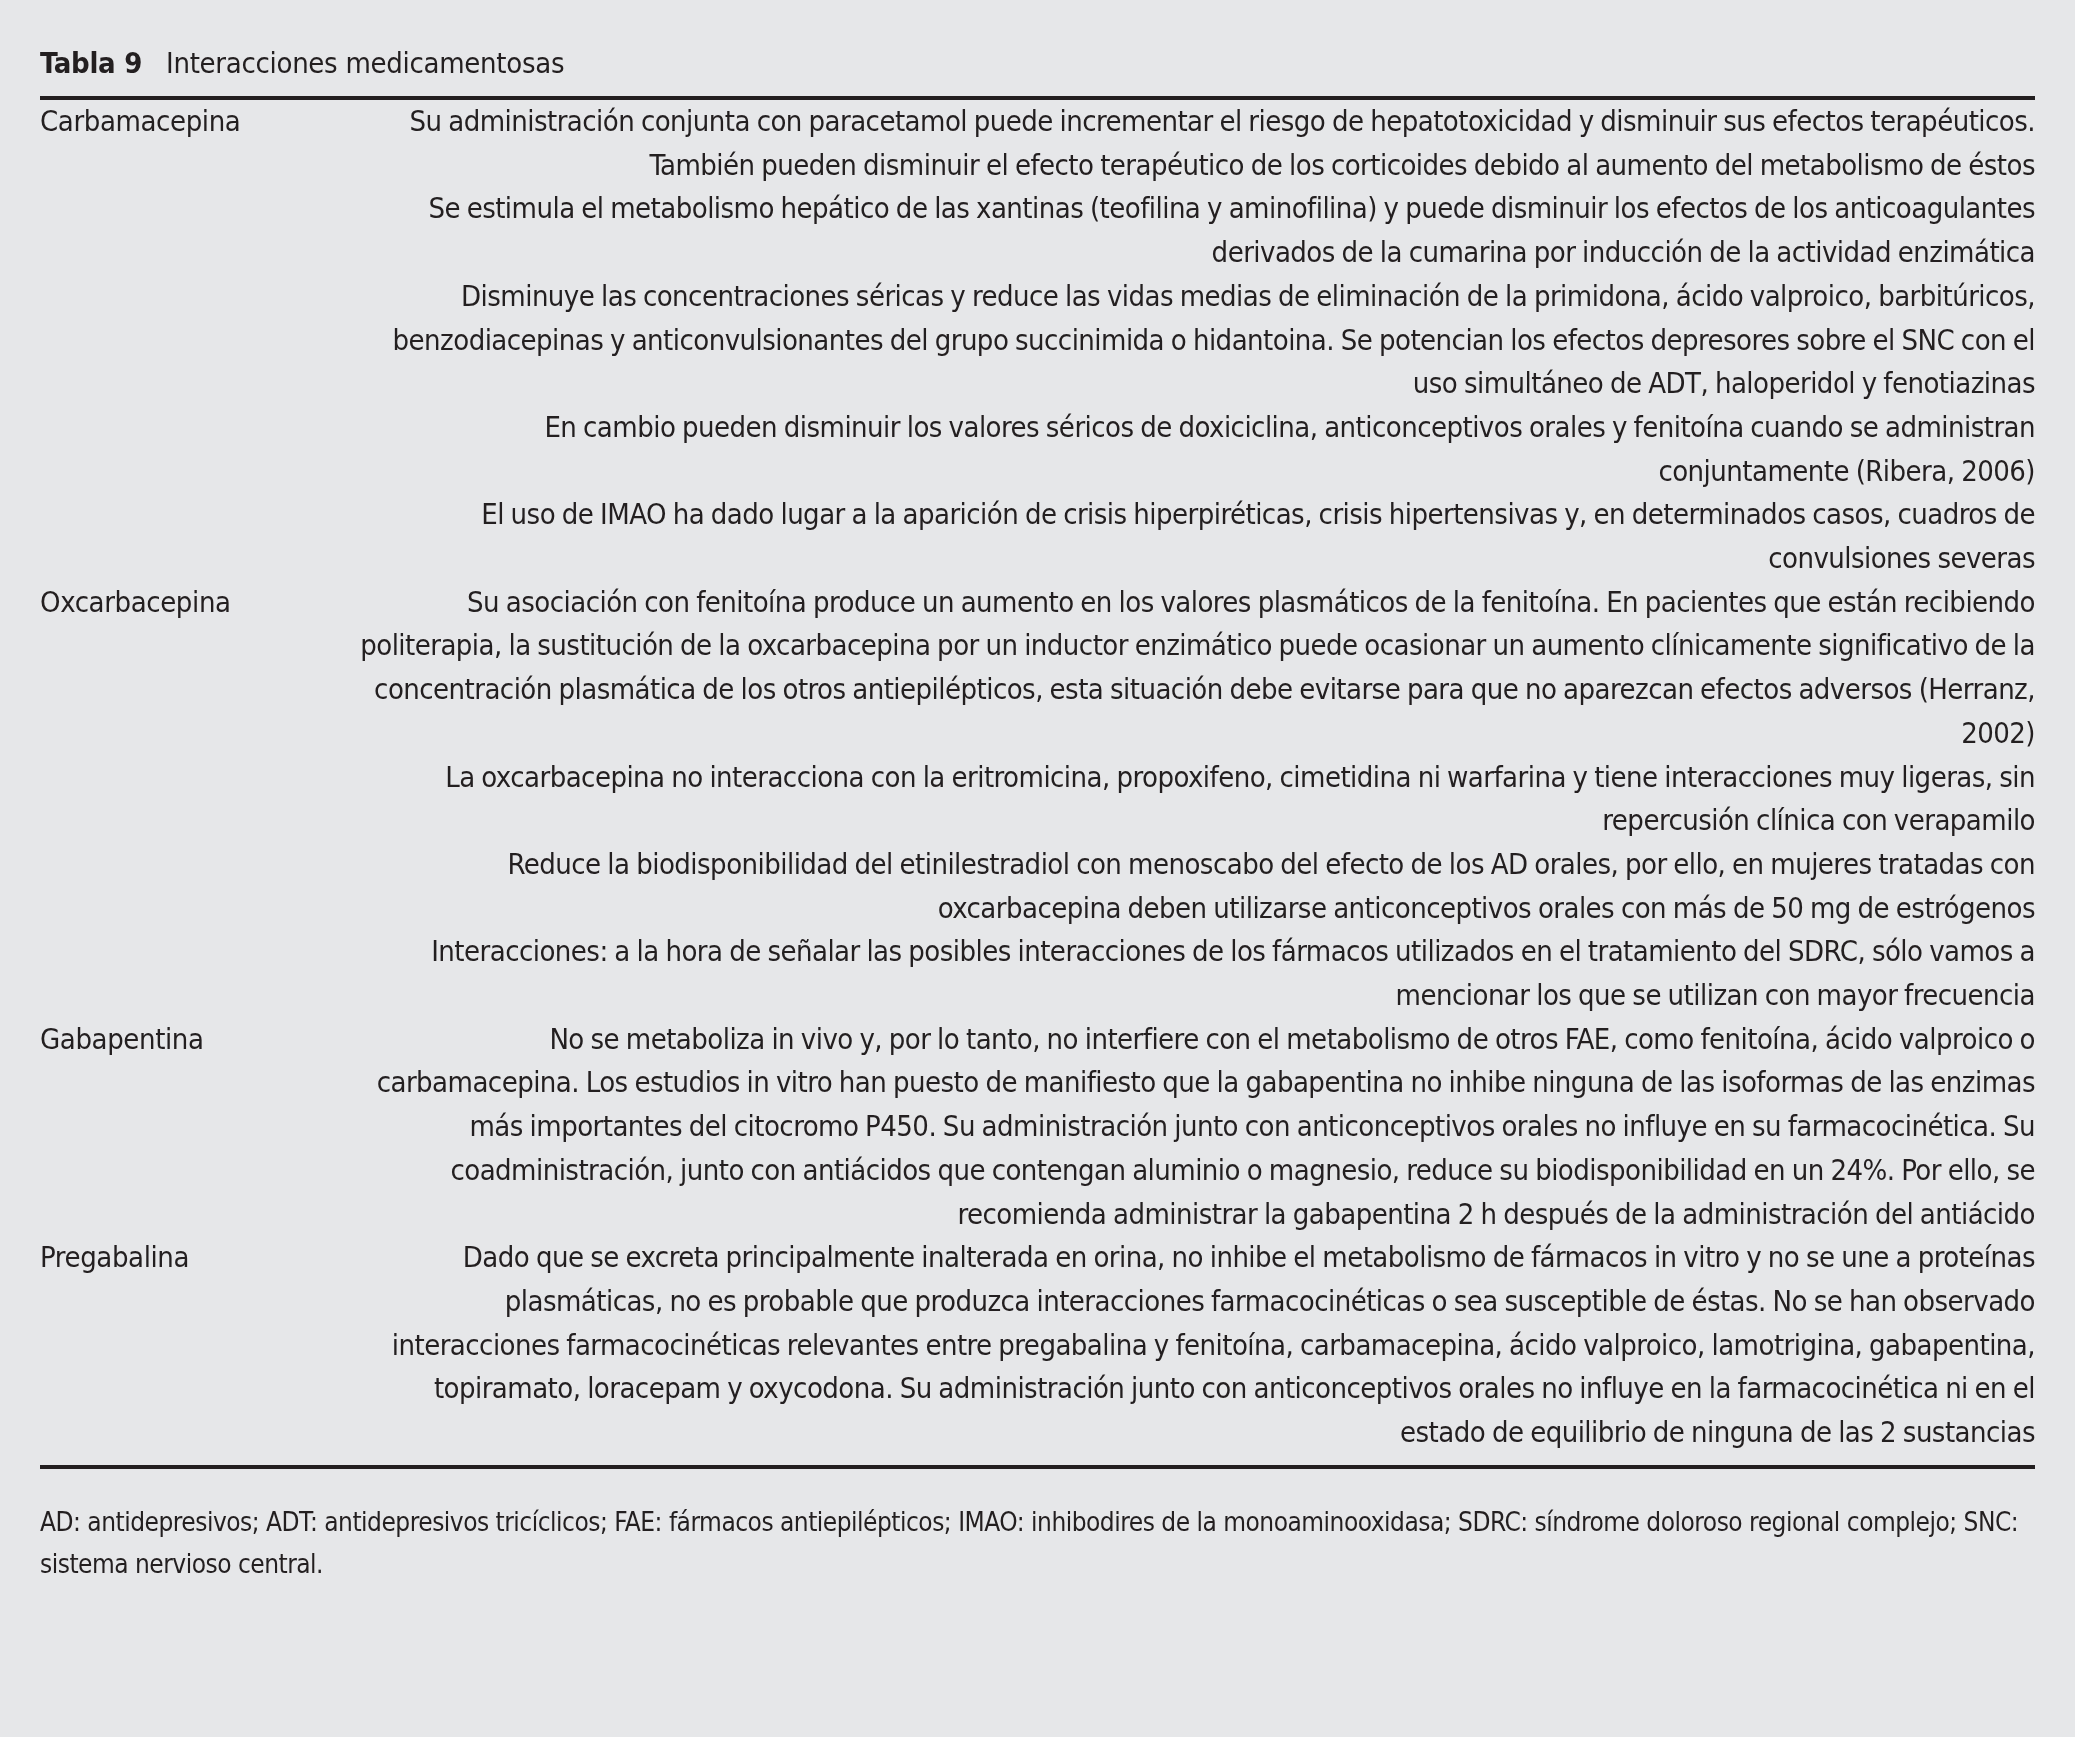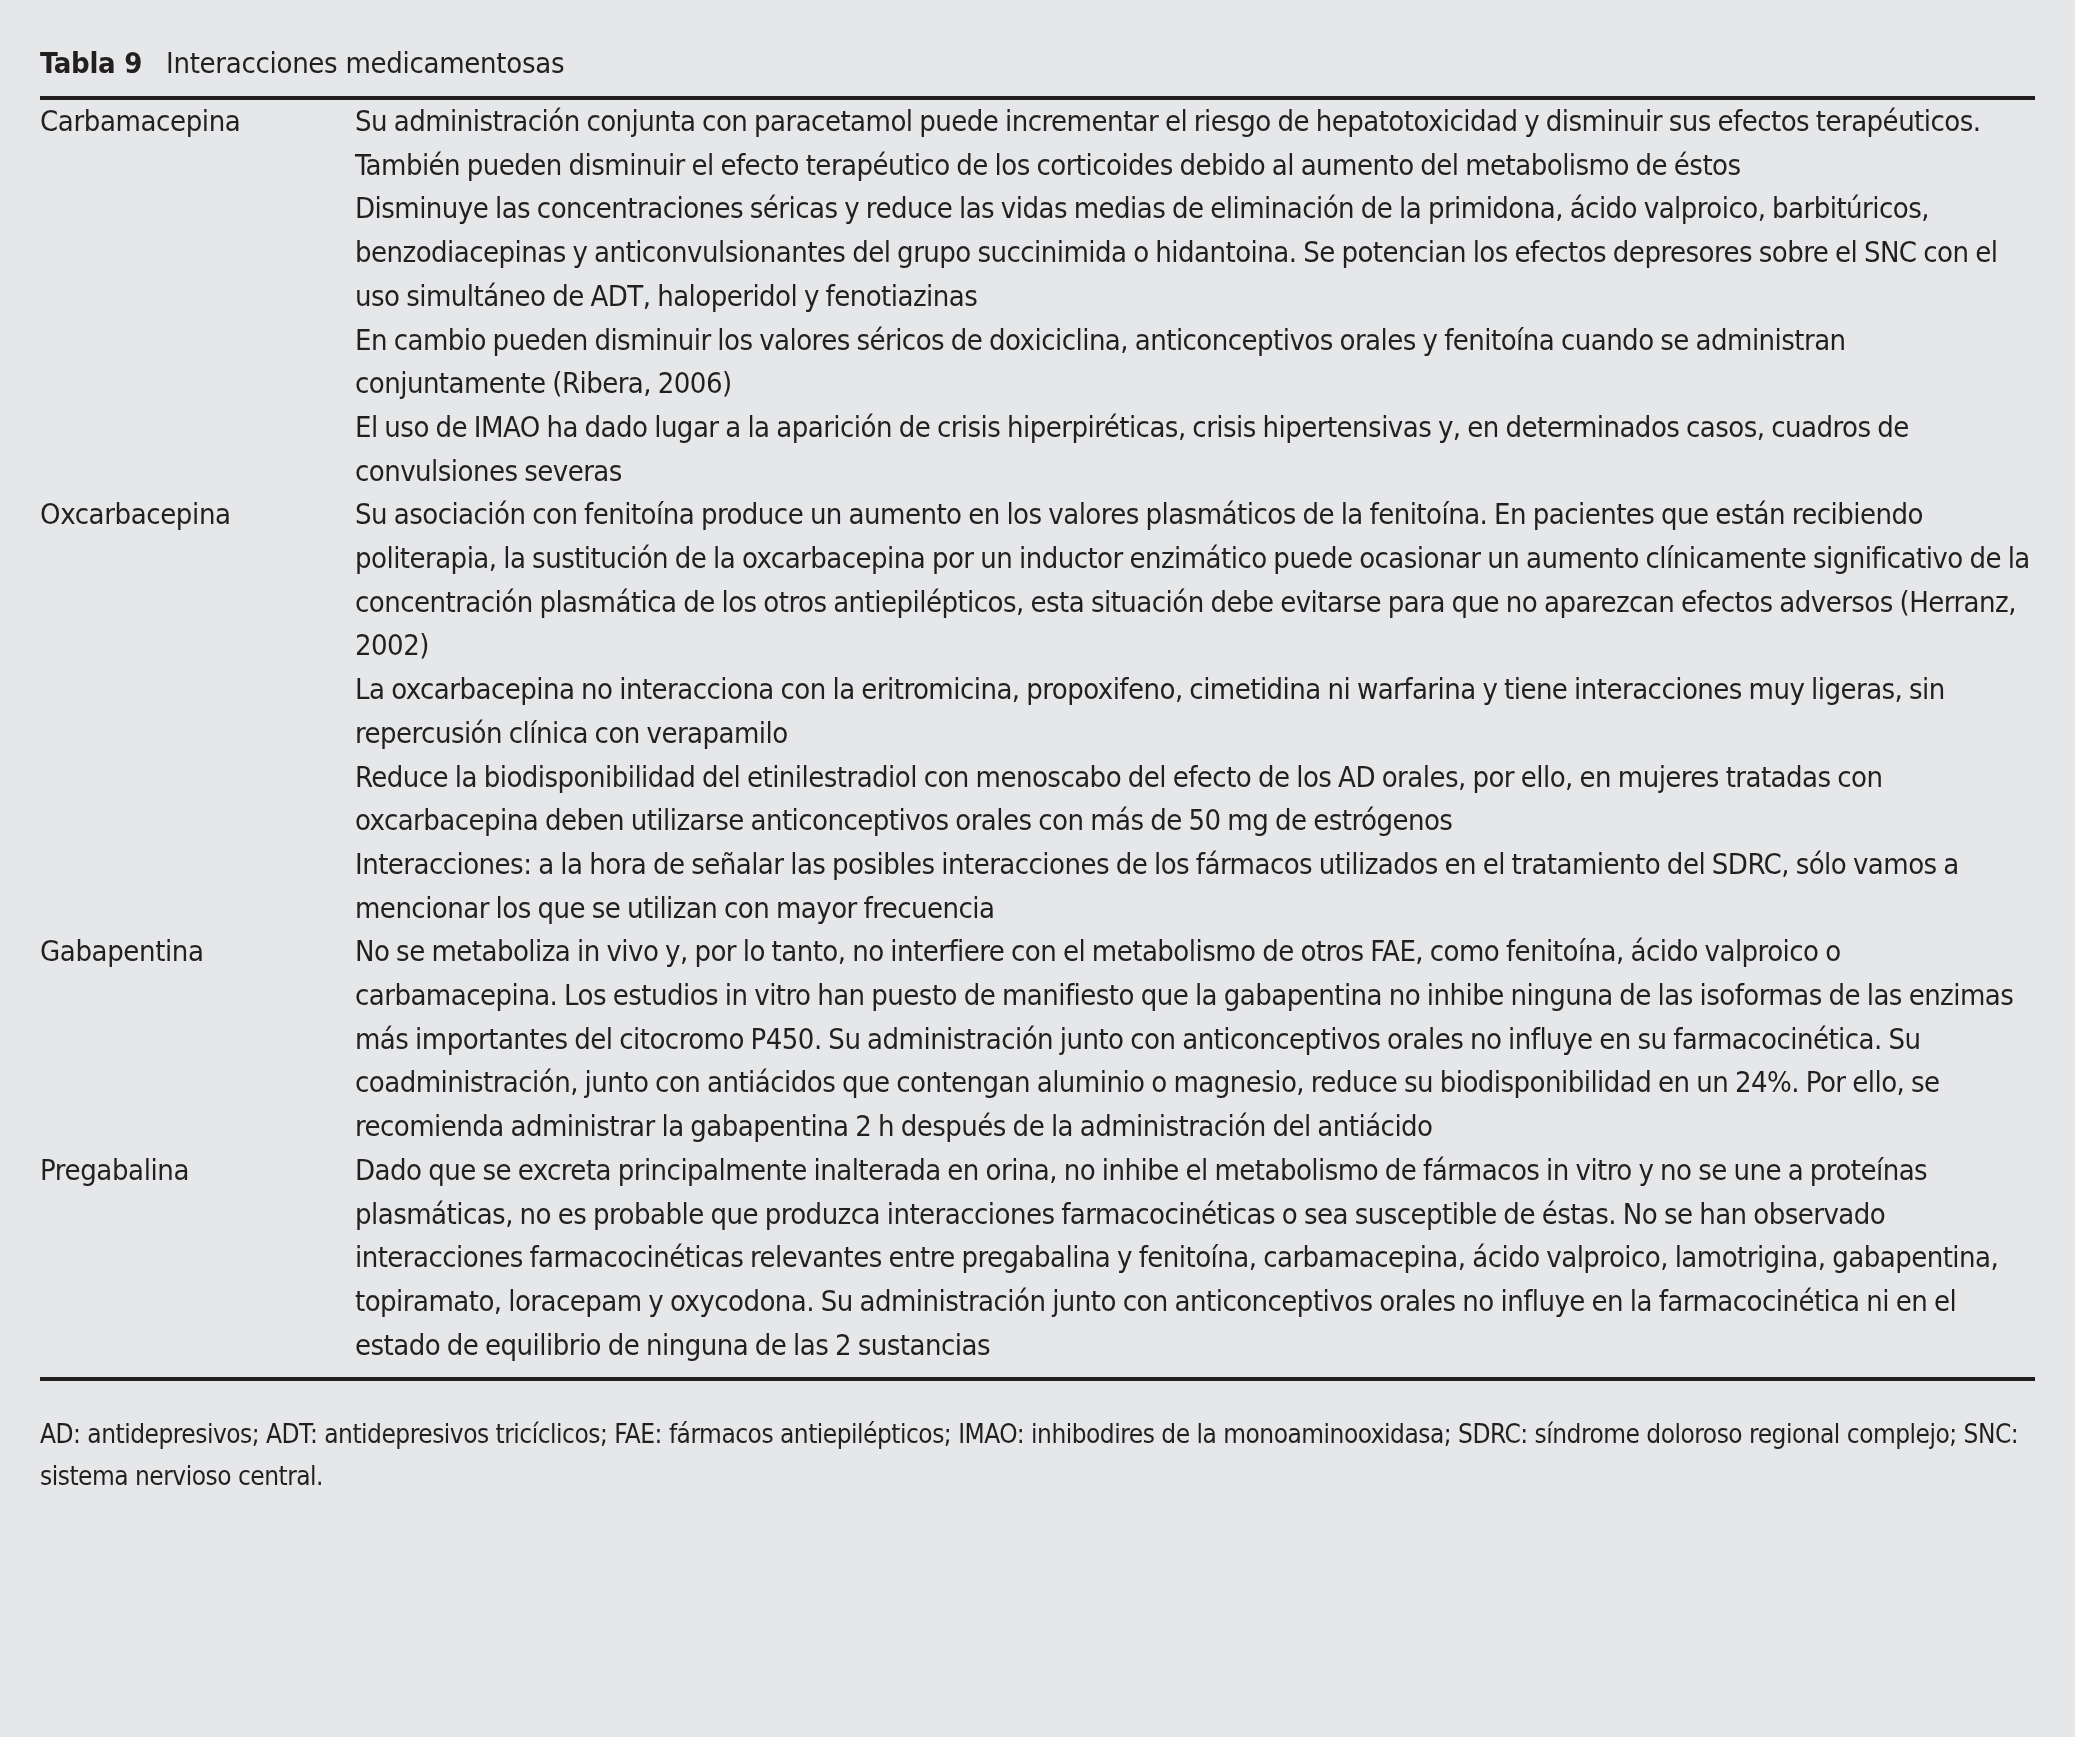--- a/index.html
+++ b/index.html
@@ -28,21 +28,21 @@
     width: 315px; flex: 0 0 315px;
     font-size: 29px; line-height: 43.7px;
     letter-spacing: -0.4px;
   }
   .desc {
     flex: 1 1 auto;
     font-size: 29px; line-height: 43.7px;
     letter-spacing: -0.55px;
     word-spacing: -1px;
   }
-  .para { margin: 0; }
+  .para { margin: 0; text-align: right; }
   .rule2 { height: 4px; background: #231f20; margin-top: 10px; }
   .foot {
     margin-top: 32px;
     font-size: 26px; line-height: 42px;
     letter-spacing: -0.5px;
   }
 </style>
 </head>
 <body>
 
@@ -50,20 +50,21 @@
   <div class="title">
     <span class="num">Tabla 9</span><span>Interacciones medicamentosas</span>
   </div>
   <div class="rule"></div>
 
   <div class="tbl">
     <div class="row">
       <div class="drug">Carbamacepina</div>
       <div class="desc">
         <p class="para">Su administración conjunta con paracetamol puede incrementar el riesgo de hepatotoxicidad y disminuir sus efectos terapéuticos. También pueden disminuir el efecto terapéutico de los corticoides debido al aumento del metabolismo de éstos</p>
+        <p class="para">Se estimula el metabolismo hepático de las xantinas (teofilina y aminofilina) y puede disminuir los efectos de los anticoagulantes derivados de la cumarina por inducción de la actividad enzimática</p>
         <p class="para">Disminuye las concentraciones séricas y reduce las vidas medias de eliminación de la primidona, ácido valproico, barbitúricos, benzodiacepinas y anticonvulsionantes del grupo succinimida o hidantoina. Se potencian los efectos depresores sobre el SNC con el uso simultáneo de ADT, haloperidol y fenotiazinas</p>
         <p class="para">En cambio pueden disminuir los valores séricos de doxiciclina, anticonceptivos orales y fenitoína cuando se administran conjuntamente (Ribera, 2006)</p>
         <p class="para">El uso de IMAO ha dado lugar a la aparición de crisis hiperpiréticas, crisis hipertensivas y, en determinados casos, cuadros de convulsiones severas</p>
       </div>
     </div>
     <div class="row">
       <div class="drug">Oxcarbacepina</div>
       <div class="desc">
         <p class="para">Su asociación con fenitoína produce un aumento en los valores plasmáticos de la fenitoína. En pacientes que están recibiendo politerapia, la sustitución de la oxcarbacepina por un inductor enzimático puede ocasionar un aumento clínicamente significativo de la concentración plasmática de los otros antiepilépticos, esta situación debe evitarse para que no aparezcan efectos adversos (Herranz, 2002)</p>
         <p class="para">La oxcarbacepina no interacciona con la eritromicina, propoxifeno, cimetidina ni warfarina y tiene interacciones muy ligeras, sin repercusión clínica con verapamilo</p>

